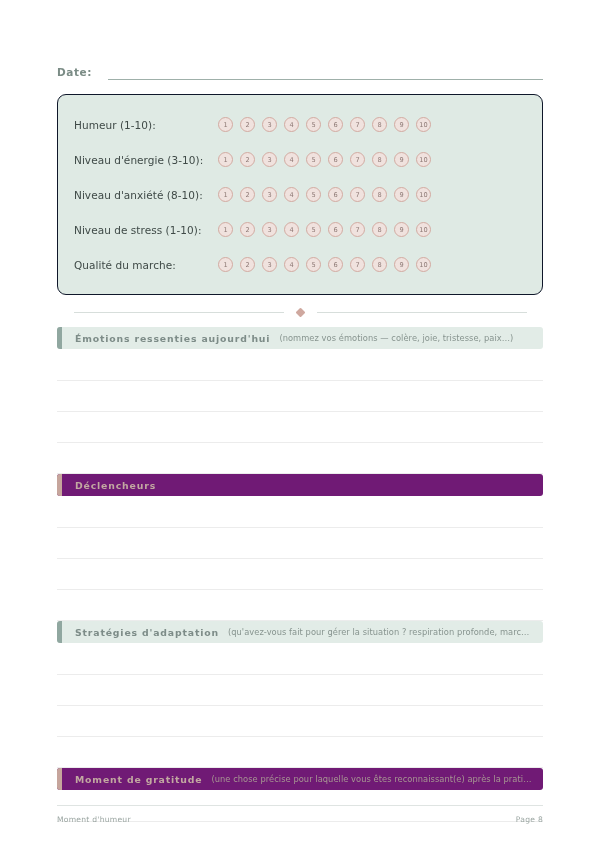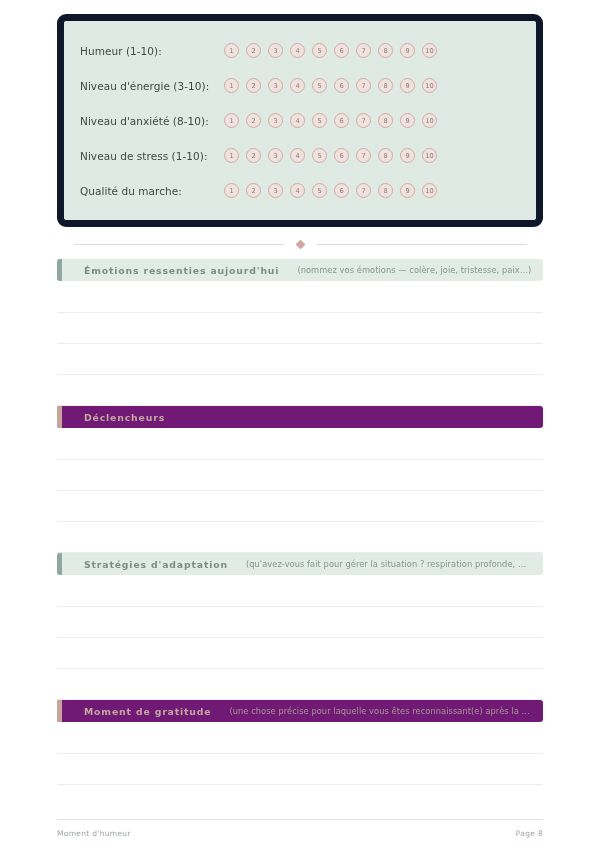--- a/index.html
+++ b/index.html
@@ -43,21 +43,21 @@
     flex: 1;
     margin-left: 16px;
     border-bottom: 1px solid #9fb0aa;
     height: 1px;
   }
 
   
   .ratings-card {
     margin-top: 14px;
     background: #dfeae4;
-    border: 7px solid #0f172a;
+    border: 1px solid #0f172a;
     border-radius: 9px;
     padding: 12px 18px 12px 16px;
     box-sizing: border-box;
   }
   .rating-row {
     display: flex;
     align-items: center;
     height: 35px;
   }
   .rating-label {
@@ -112,21 +112,20 @@
   .section { margin-bottom: 0; }
 
   .sec-header {
     display: flex;
     align-items: center;
     height: 22px;
     border-radius: 3px;
     overflow: hidden;
     padding-right: 10px;
     box-sizing: border-box;
-    gap: 9px;
   }
   .sec-bar {
     width: 5px;
     height: 22px;
     flex: 0 0 5px;
     margin-right: 13px;
   }
   .sec-title {
     font-size: 9.3px;
     font-weight: bold;
@@ -182,20 +181,24 @@
     font-size: 7.6px;
     color: #9aa5a1;
     letter-spacing: 0.25px;
   }
 </style>
 </head>
 <body>
 
 <div class="page">
 
+  <div class="date-row">
+    <span class="date-label">Date:</span>
+    <span class="date-line"></span>
+  </div>
 
   <div class="ratings-card" id="ratings-card">
       <div class="rating-row">
         <span class="rating-label">Humeur (1-10):</span>
         <span class="scale">
           <span class="bubble">1</span>
           <span class="bubble">2</span>
           <span class="bubble">3</span>
           <span class="bubble">4</span>
           <span class="bubble">5</span>

